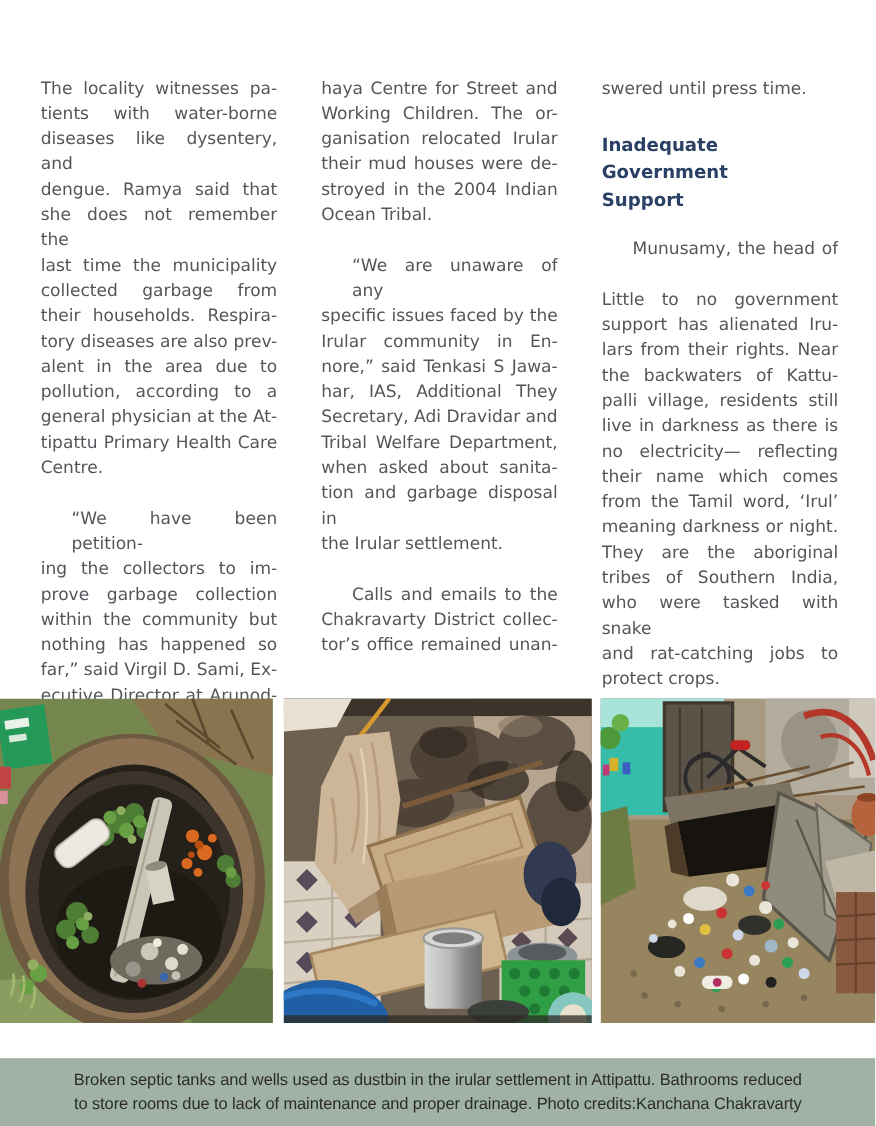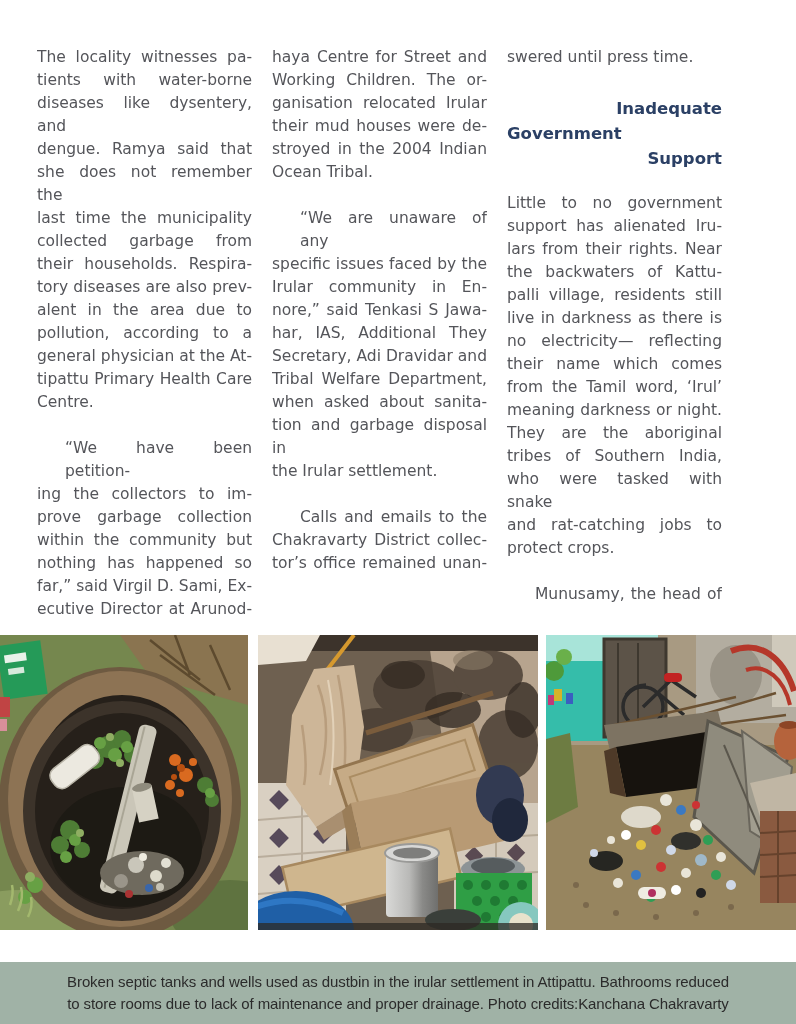--- a/index.html
+++ b/index.html
@@ -1,28 +1,28 @@
 <!DOCTYPE html>
 <html style="--heading-color: #2b4065; --body-color: #54555a; --caption-bg: #a0b2a6; --caption-text: #2b2b2b;"><head>
 <meta charset="utf-8">
 <style>
   html,body{margin:0;padding:0;background:#ffffff;}
   #page{position:relative;width:796px;height:1024px;background:#fff;overflow:hidden;
         font-family:"DejaVu Sans","Liberation Sans",sans-serif;}
   
-  .text-row{position:absolute;top:46px;left:37px;width:725px;display:flex;gap:20px;}
+  .text-row{position:absolute;top:69px;left:37px;width:725px;display:flex;gap:40px;}
   .col{width:215px;}
   .para,.heading{margin:0 0 23px 0;}
   .col > div:last-child{margin-bottom:0;}
   .line{font-size:15.5px;line-height:23px;color:var(--body-color,#54555a);
         text-align:left;overflow:hidden;white-space:normal;}
   .line.j{text-align:justify;text-align-last:justify;}
   .line.ind{padding-left:28px;}
   .heading{margin:27px 0 21px 0;}
-  .heading .line{font-weight:bold;color:var(--heading-color,#2b4065);font-size:16.5px;line-height:25px;text-align:right;}
+  .heading .line{font-weight:bold;color:var(--heading-color,#2b4065);font-size:16.5px;line-height:25px;}
   
   .photos-row{position:absolute;top:635px;left:0;width:796px;height:295px;display:flex;}
   .photo{height:295px;display:block;}
   .photo svg{display:block;width:100%;height:100%;}
   .ph1{width:248px;margin-right:10px;}
   .ph2{width:280px;margin-right:8px;}
   .ph3{width:250px;}
   
   .caption-bar{position:absolute;left:0;top:962px;width:796px;height:62px;
                background:var(--caption-bg,#a0b2a6);text-align:center;padding-top:9px;box-sizing:border-box;}
@@ -93,38 +93,38 @@
       </div>
     <div class="col">
         <div class="para">
           <div class="line">swered until press time.</div>
         </div>
         <div class="heading">
           <div class="line j">Inadequate Government</div>
           <div class="line">Support</div>
         </div>
         <div class="para">
+          <div class="line j ind">Munusamy, the head of</div>
+        </div>
+        <div class="para">
           <div class="line j">Little to no government</div>
           <div class="line j">support has alienated Iru-</div>
           <div class="line j">lars from their rights. Near</div>
           <div class="line j">the backwaters of Kattu-</div>
           <div class="line j">palli village, residents still</div>
           <div class="line j">live in darkness as there is</div>
           <div class="line j">no electricity— reflecting</div>
           <div class="line j">their name which comes</div>
           <div class="line j">from the Tamil word, ‘Irul’</div>
           <div class="line j">meaning darkness or night.</div>
           <div class="line j">They are the aboriginal</div>
           <div class="line j">tribes of Southern India,</div>
           <div class="line j">who were tasked with snake</div>
           <div class="line j">and rat-catching jobs to</div>
           <div class="line">protect crops.</div>
-        </div>
-        <div class="para">
-          <div class="line j ind">Munusamy, the head of</div>
         </div>
       </div>
   </div>
 
   <div class="photos-row">
 
     <div class="photo ph1">
       <svg viewBox="0 0 248 295" preserveAspectRatio="none">
         <rect width="248" height="295" fill="#75874e"></rect>
         <ellipse cx="20" cy="285" rx="70" ry="30" fill="#8a9c5f"></ellipse>

